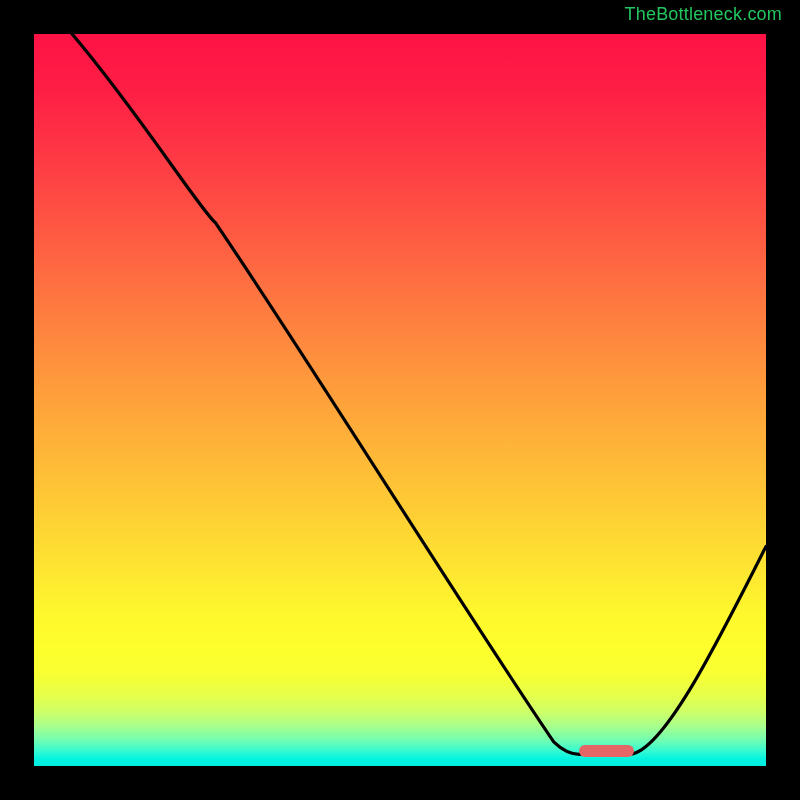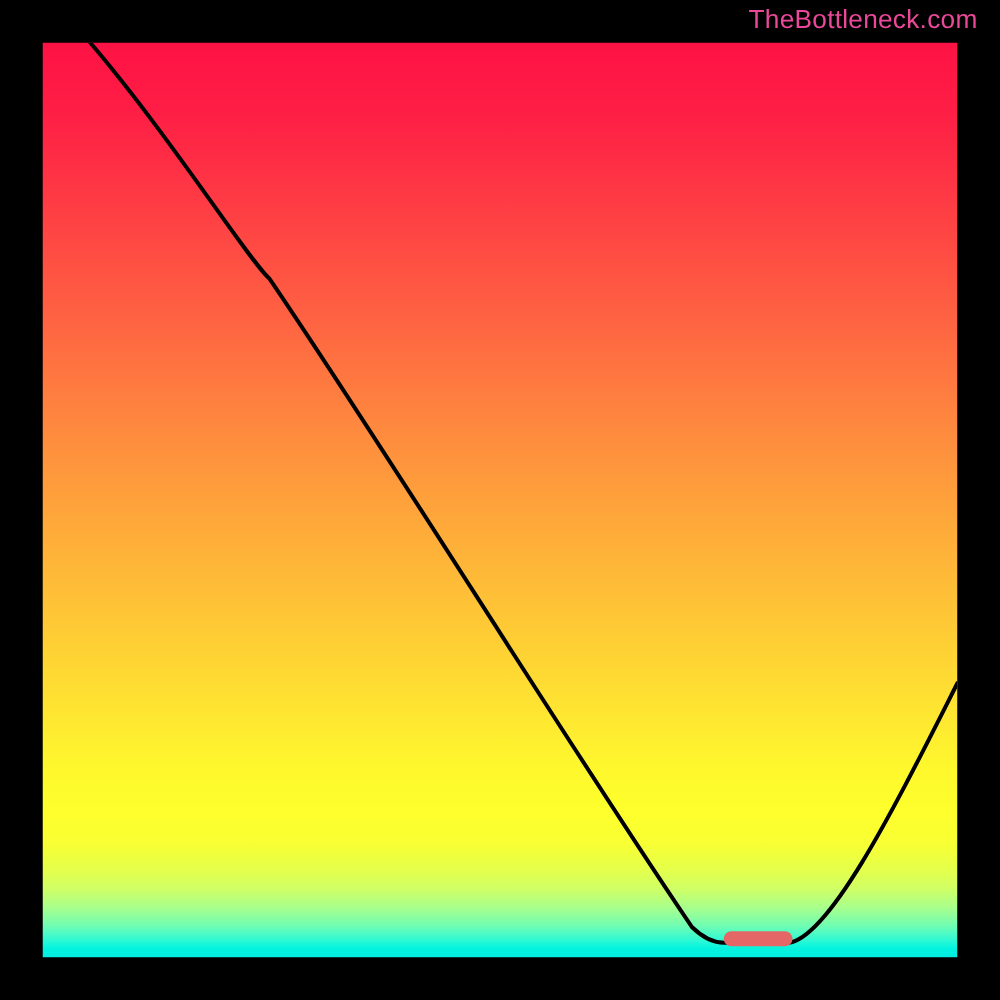--- a/index.html
+++ b/index.html
@@ -7,22 +7,22 @@
     padding: 0;
     width: 800px;
     height: 800px;
     background: #000;
     font-family: Arial, Helvetica, sans-serif;
   }
   .watermark {
     position: absolute;
     top: 4px;
     right: 18px;
-    color: #ec4899;
-    font-size: 21px;
+    color: #22c55e;
+    font-size: 18px;
     font-weight: 400;
     letter-spacing: 0.2px;
     z-index: 10;
   }
   .frame {
     position: absolute;
     left: 34px;
     top: 34px;
     width: 732px;
     height: 732px;

